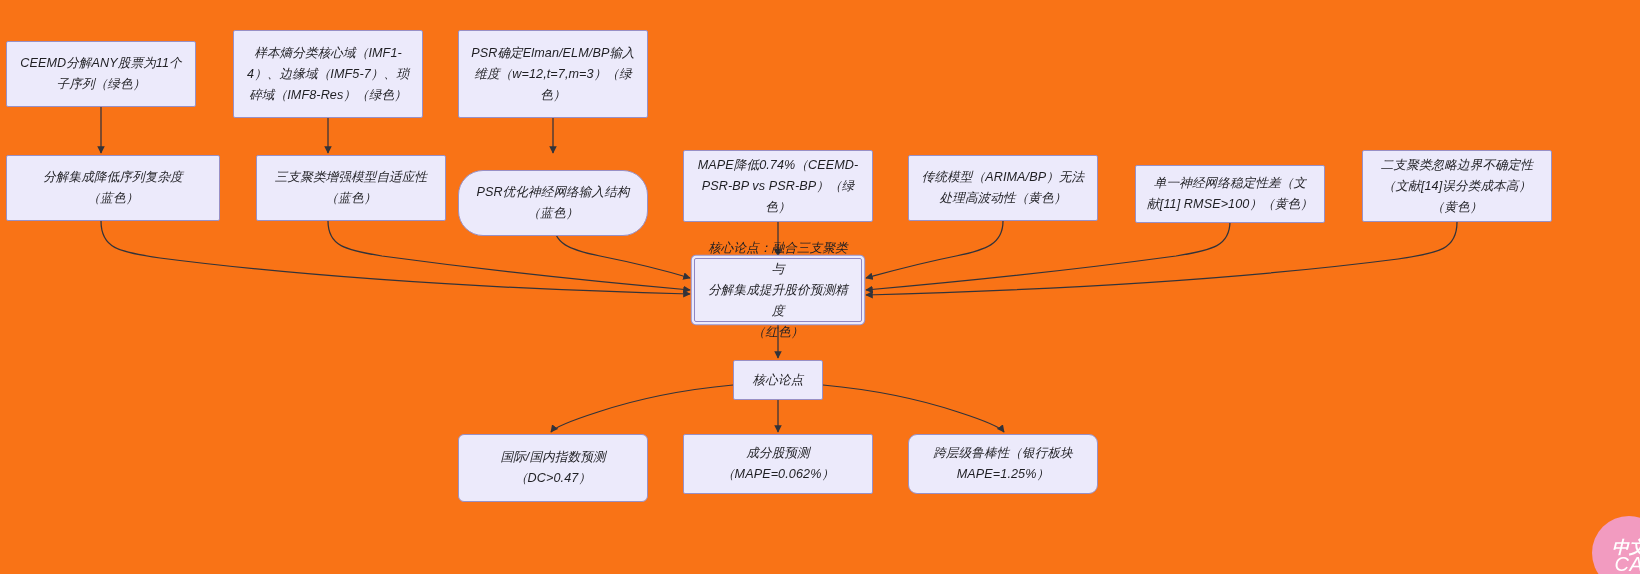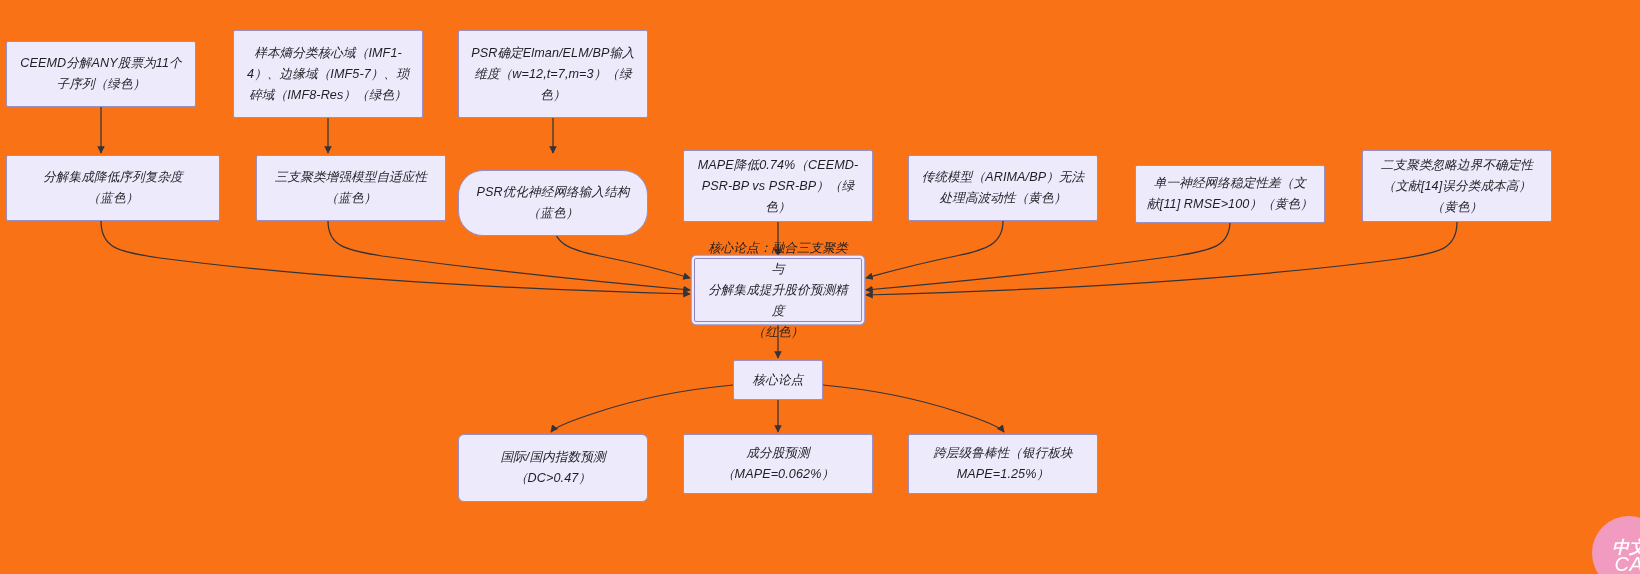--- a/index.html
+++ b/index.html
@@ -181,21 +181,21 @@
   <div class="node" style="left:458px; top:434px; width:190px; height:68px;border-radius:6px;">
     <span class="node-text">国际/国内指数预测
 （DC&gt;0.47）</span>
   </div>
 
   <div class="node" style="left:683px; top:434px; width:190px; height:60px;">
     <span class="node-text">成分股预测
 （MAPE=0.062%）</span>
   </div>
 
-  <div class="node" style="left:908px; top:434px; width:190px; height:60px;">
+  <div class="node" style="left:908px; top:434px; width:190px; height:60px;border-radius:9px;">
     <span class="node-text">跨层级鲁棒性（银行板块
 MAPE=1.25%）</span>
   </div>
 
   <div id="watermark">
     <span class="wm-top">中文</span>
     <span class="wm-bottom">CA</span>
   </div>
 
 </div>

